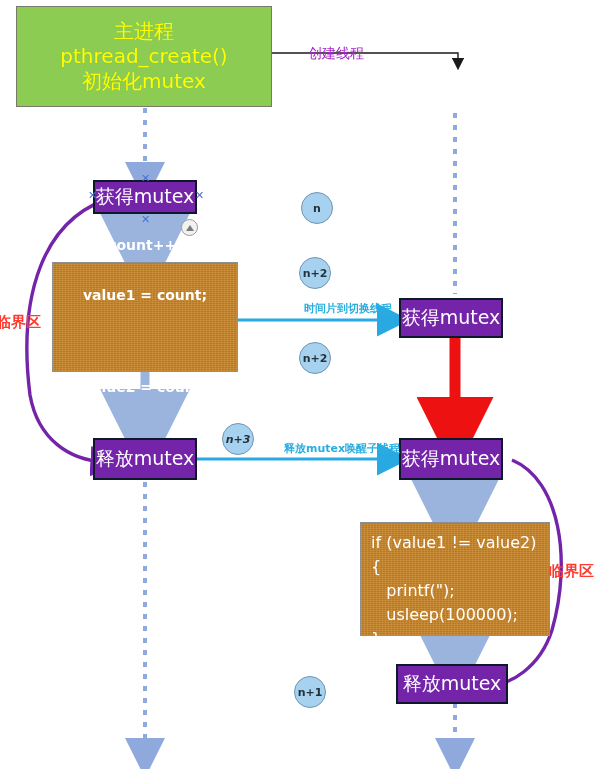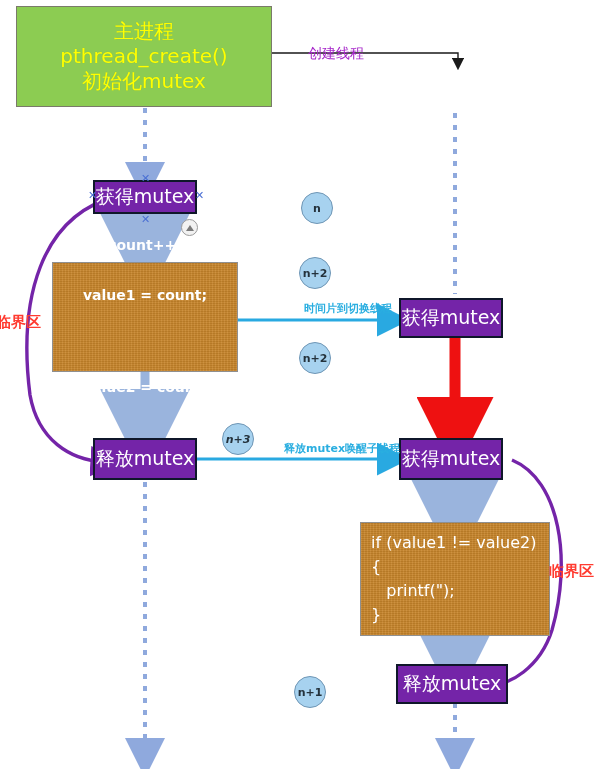--- a/index.html
+++ b/index.html
@@ -140,20 +140,21 @@
   </div>
 
   <div class="box purple-box" style="left:399px;top:438px;width:104px;height:42px;">
     <span>获得mutex</span>
   </div>
 
   <div class="box code-box code-left" style="left:360px;top:522px;width:190px;height:114px;">
     <span class="ln">if (value1 != value2)</span>
     <span class="ln">{</span>
     <span class="ln">   printf(");</span>
+    <span class="ln">   usleep(100000);</span>
     <span class="ln">}</span>
   </div>
 
   <div class="box purple-box" style="left:396px;top:664px;width:112px;height:40px;">
     <span>释放mutex</span>
   </div>
 
   <div class="ncircle" style="left:301px;top:192px;">n</div>
   <div class="ncircle" style="left:299px;top:257px;">n+2</div>
   <div class="ncircle" style="left:299px;top:342px;">n+2</div>

